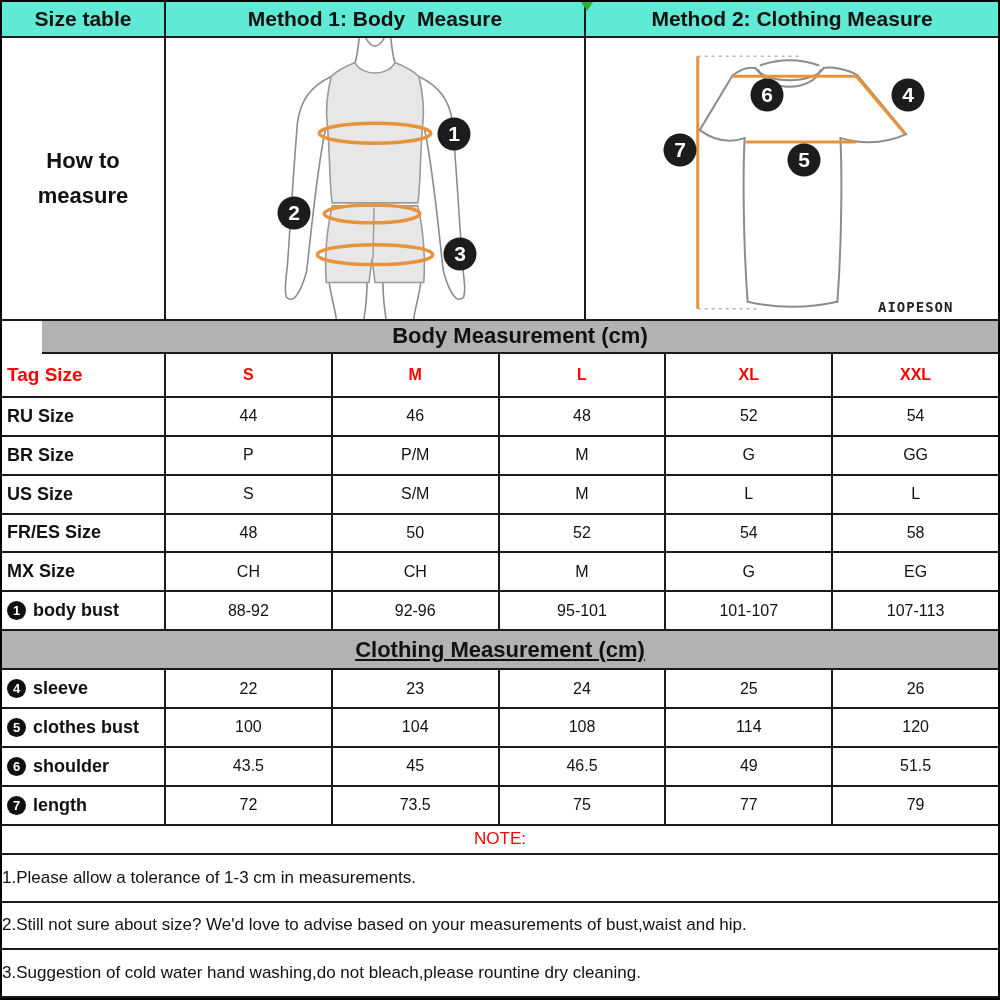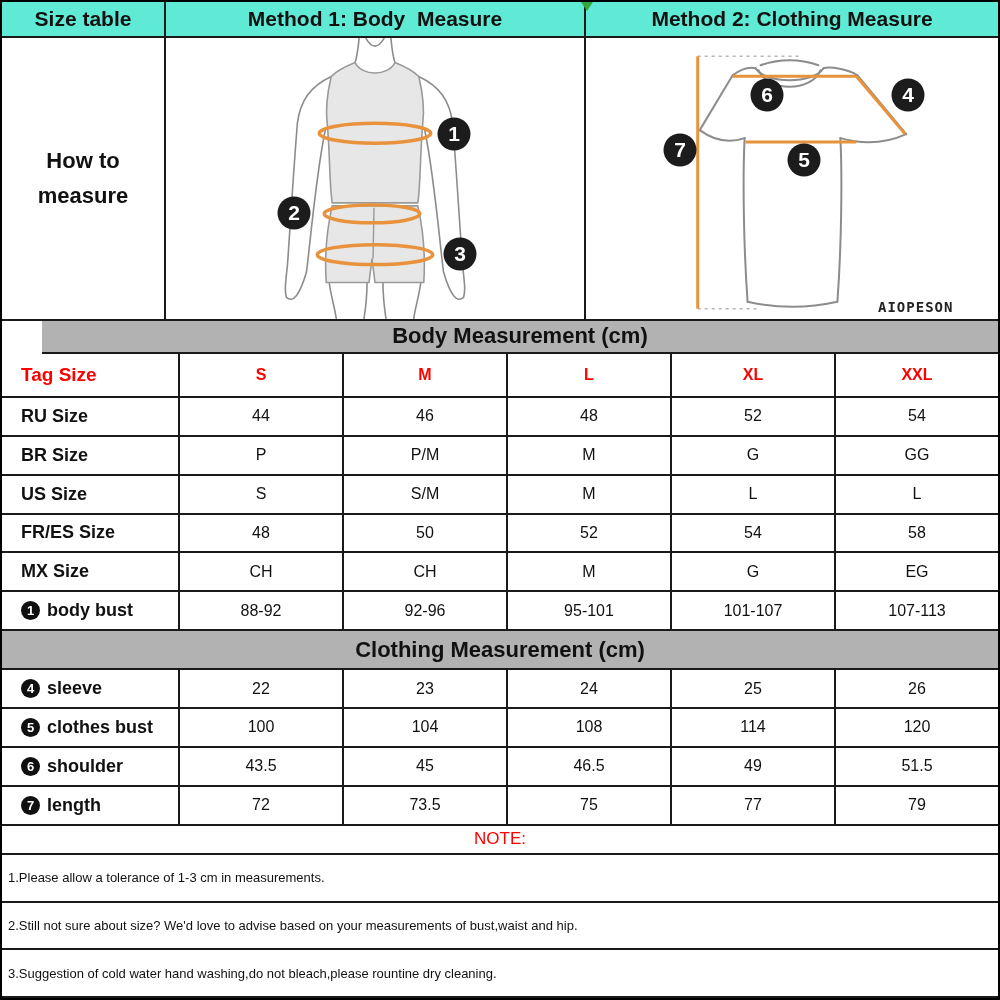--- a/index.html
+++ b/index.html
@@ -46,46 +46,46 @@
     font-size:14px; font-weight:bold; letter-spacing:1px; color:#222;
   }
 
   
   .section-bar {
     background:#b2b2b2; font-weight:bold; font-size:22px;
     display:flex; align-items:center; justify-content:center;
     border-bottom:2px solid #1a1a1a;
   }
   .bar-body { height:34px;margin-left:40px; }
-  .bar-clothing { height:40px; }
+  .bar-clothing { height:40px;text-decoration:underline; }
 
   
   .t-row { height:40px; border-bottom:2px solid #1a1a1a; }
   .t-row-tall { height:45px; }
   .label-cell {
     justify-content:flex-start; padding-left:5px;
-    font-weight:bold; font-size:18px;margin-left:14px;
+    font-weight:bold; font-size:18px;
   }
   .red { color:#fe0000; }
   .val-cell { font-size:16px; flex:1; }
   .val-cell.red { font-weight:bold; }
 
   .digit-badge {
     width:19px; height:19px; border-radius:50%; background:#101010;
     color:#fff; font-size:13px; font-weight:bold;
     display:inline-flex; align-items:center; justify-content:center;
     margin-right:7px; flex:0 0 auto;
   }
 
   
   .note-title { height:30px; font-size:17px; border-bottom:2px solid #1a1a1a; }
   .note-row {
     height:49px; border-bottom:2px solid #1a1a1a;
     display:flex; align-items:center; justify-content:flex-start;
-    padding-left:6px; font-size:13px;
+    font-size:17px;
   }
   .note-row:last-child { border-bottom:none; flex:1; }
 
   
   .green-flag {
     position:absolute; left:579px; top:0; width:0; height:0;
     border-top:9px solid #35a83a;
     border-left:6px solid transparent;
     border-right:6px solid transparent;
   }

